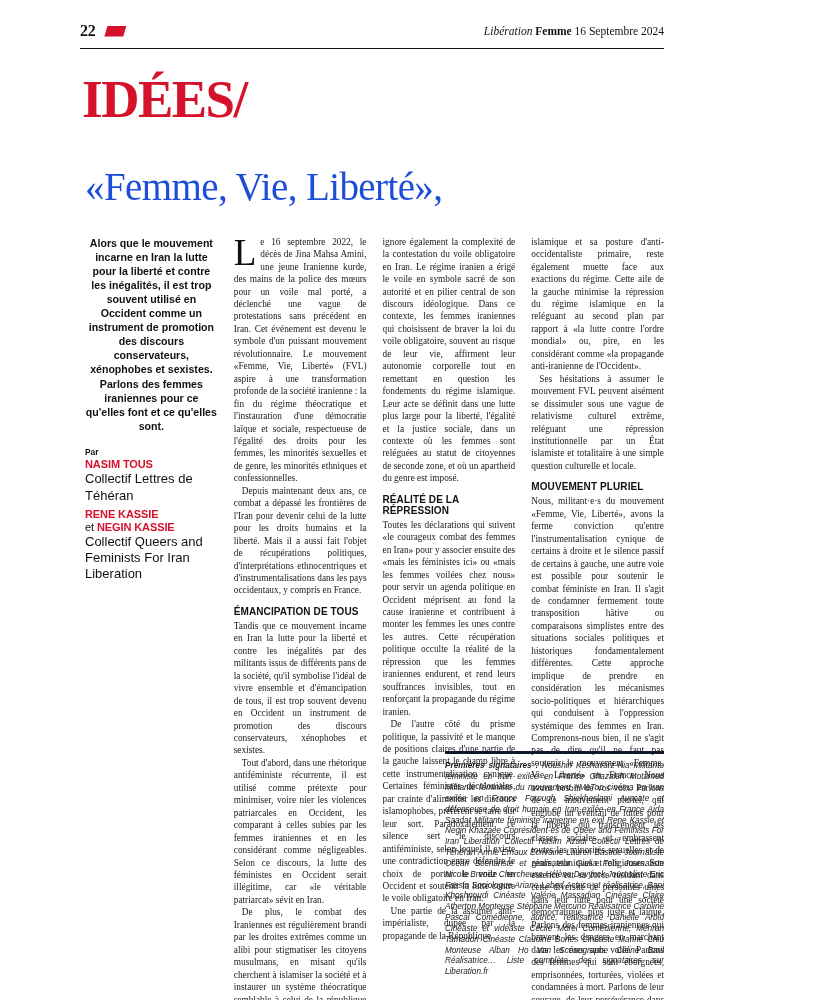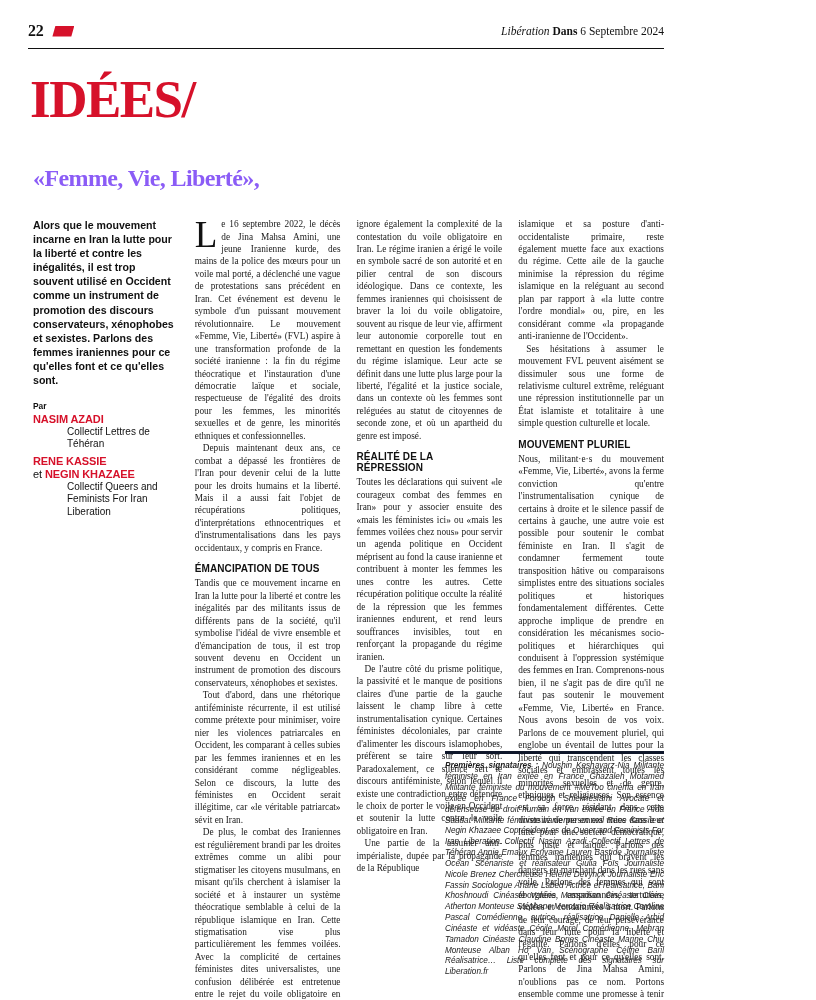--- a/index.html
+++ b/index.html
@@ -13,21 +13,21 @@
     font-family: "Liberation Serif", serif;
     color: #111111;
     position: relative;
     overflow: hidden;
   }
   .page {
     position: relative;
     width: 724px;
     height: 1000px;
     box-sizing: border-box;
-    padding: 22px 60px 20px 28px;
+    padding: 22px 60px 20px 80px;
   }
   
   .masthead {
     display: flex;
     align-items: center;
     justify-content: space-between;
     padding-bottom: 6px;
   }
   .masthead-left {
     display: flex;
@@ -76,25 +76,25 @@
     color: #d6112a;
     font-weight: bold;
   }
   .headline-wrap {
     margin-top: 40px;
     margin-left: 5px;
     padding-right: 120px;
   }
   .headline {
     font-family: "Liberation Serif", serif;
-    font-weight: bold;
-    font-size: 24px;
+    font-weight: normal;
+    font-size: 39px;
     line-height: 1.18;
     letter-spacing: -0.6px;
-    color: #8b5cf6;
+    color: #1d4ed8;
   }
   
   .cols {
     display: flex;
     margin-top: 26px;
     gap: 16px;
     margin-left: 5px;
   }
   .col {
     width: 170px;
@@ -108,47 +108,46 @@
     color: #1a1a1a;
   }
   .col p + p { text-indent: 8px; }
   
   .chapeau {
     font-family: "Liberation Sans", sans-serif;
     font-weight: bold;
     font-size: 10.6px;
     line-height: 1.33;
     color: #111;
-    text-align: left;
+    text-align: center;
     margin-bottom: 14px;
   }
   .byline {
     font-family: "Liberation Sans", sans-serif;
     font-size: 8.6px;
     line-height: 1.35;
     color: #111;
   }
   .byline .par { font-weight: bold; color:#111; font-size: 8.4px;}
   .byline .name {
     color: #d6112a;
     font-weight: bold;
     font-size: 11px;
     letter-spacing: -0.1px;
     display: block;
     line-height: 1.18;
   }
   .byline .name .conj { color: #111; font-weight: normal; }
   .byline .aff {
     display: block;
-    font-size: 10px;
+    font-size: 13px;
     line-height: 1.25;
     font-weight: normal;
     color: #111;
     margin-bottom: 4px;
-    margin-left: 34px;
   }
   
   .dropcap-p {
     position: relative;
   }
   .dropcap {
     float: left;
     font-family: "Liberation Serif", serif;
     font-size: 37px;
     line-height: 30px;
@@ -200,45 +199,45 @@
 
 <div class="page">
 
   <div class="masthead">
     <div class="masthead-left">
       <span class="page-number">22</span>
       <span class="diamond-mark"></span>
     </div>
     <div class="masthead-right">
       <span class="ital">Libération</span>
-      <span class="bold">Dans</span>
-      <span>6 Septembre 2024</span>
+      <span class="bold">Femme</span>
+      <span>16 Septembre 2024</span>
     </div>
   </div>
   <div class="rule-top"></div>
 
   <div class="section-title">
     <span>IDÉES</span>
       <span class="slash">/</span>
   </div>
 
   <div class="headline-wrap">
     <div class="headline">«Femme, Vie, Liberté»,</div>
   </div>
 
   <div class="cols">
 
     <div class="col">
       <div class="chapeau">Alors que le mouvement incarne en Iran la lutte pour la liberté et contre les inégalités, il est trop souvent utilisé en Occident comme un instrument de promotion des discours conservateurs, xénophobes et sexistes. Parlons des femmes iraniennes pour ce qu'elles font et ce qu'elles sont.</div>
       <div class="byline">
         <span class="par">Par</span>
-        <span class="name">NASIM AZADI</span>
+        <span class="name">NASIM TOUS</span>
         <span class="aff">Collectif Lettres de Téhéran</span>
         <span class="name">RENE KASSIE</span>
-        <span class="name"><span class="conj">et</span> <span>NEGIN KHAZAEE</span></span>
+        <span class="name"><span class="conj">et</span> <span>NEGIN KASSIE</span></span>
         <span class="aff">Collectif Queers and Feminists For Iran Liberation</span>
       </div>
     </div>
 
     <div class="col">
       <p class="dropcap-p"><span class="dropcap">L</span><span>e 16 septembre 2022, le décès de Jina Mahsa Amini, une jeune Iranienne kurde, des mains de la police des mœurs pour un voile mal porté, a déclenché une vague de protestations sans précédent en Iran. Cet événement est devenu le symbole d'un puissant mouvement révolutionnaire. Le mouvement «Femme, Vie, Liberté» (FVL) aspire à une transformation profonde de la société iranienne : la fin du régime théocratique et l'instauration d'une démocratie laïque et sociale, respectueuse de l'égalité des droits pour les femmes, les minorités sexuelles et de genre, les minorités ethniques et confessionnelles.</span></p>
       <p>Depuis maintenant deux ans, ce combat a dépassé les frontières de l'Iran pour devenir celui de la lutte pour les droits humains et la liberté. Mais il a aussi fait l'objet de récupérations politiques, d'interprétations ethnocentriques et d'instrumentalisations dans les pays occidentaux, y compris en France.</p>
       <div class="subhead">ÉMANCIPATION DE TOUS</div>
       <p>Tandis que ce mouvement incarne en Iran la lutte pour la liberté et contre les inégalités par des militants issus de différents pans de la société, qu'il symbolise l'idéal de vivre ensemble et d'émancipation de tous, il est trop souvent devenu en Occident un instrument de promotion des discours conservateurs, xénophobes et sexistes.</p>
       <p>Tout d'abord, dans une rhétorique antiféministe récurrente, il est utilisé comme prétexte pour minimiser, voire nier les violences patriarcales en Occident, les comparant à celles subies par les femmes iraniennes et en les considérant comme négligeables. Selon ce discours, la lutte des féministes en Occident serait illégitime, car «le véritable patriarcat» sévit en Iran.</p>
@@ -249,21 +248,21 @@
     <div class="col">
       <p>ignore également la complexité de la contestation du voile obligatoire en Iran. Le régime iranien a érigé le voile en symbole sacré de son autorité et en pilier central de son discours idéologique. Dans ce contexte, les femmes iraniennes qui choisissent de braver la loi du voile obligatoire, souvent au risque de leur vie, affirment leur autonomie corporelle tout en remettant en question les fondements du régime islamique. Leur acte se définit dans une lutte plus large pour la liberté, l'égalité et la justice sociale, dans un contexte où les femmes sont reléguées au statut de citoyennes de seconde zone, et où un apartheid du genre est imposé.</p>
       <div class="subhead">RÉALITÉ DE LA RÉPRESSION</div>
       <p>Toutes les déclarations qui suivent «le courageux combat des femmes en Iran» pour y associer ensuite des «mais les féministes ici» ou «mais les femmes voilées chez nous» pour servir un agenda politique en Occident méprisent au fond la cause iranienne et contribuent à monter les femmes les unes contre les autres. Cette récupération politique occulte la réalité de la répression que les femmes iraniennes endurent, et rend leurs souffrances invisibles, tout en renforçant la propagande du régime iranien.</p>
       <p>De l'autre côté du prisme politique, la passivité et le manque de positions claires d'une partie de la gauche laissent le champ libre à cette instrumentalisation cynique. Certaines féministes décoloniales, par crainte d'alimenter les discours islamophobes, préfèrent se taire sur leur sort. Paradoxalement, ce silence sert le discours antiféministe, selon lequel il existe une contradiction entre défendre le choix de porter le voile en Occident et soutenir la lutte contre le voile obligatoire en Iran.</p>
       <p>Une partie de la assumer anti-impérialiste, dupée par la propagande de la République</p>
     </div>
 
     <div class="col">
       <p>islamique et sa posture d'anti-occidentaliste primaire, reste également muette face aux exactions du régime. Cette aile de la gauche minimise la répression du régime islamique en la reléguant au second plan par rapport à «la lutte contre l'ordre mondial» ou, pire, en les considérant comme «la propagande anti-iranienne de l'Occident».</p>
-      <p>Ses hésitations à assumer le mouvement FVL peuvent aisément se dissimuler sous une forme de relativisme culturel extrême, reléguant une répression institutionnelle par un État islamiste et totalitaire à une simple question culturelle et locale.</p>
+      <p>Ses hésitations à assumer le mouvement FVL peuvent aisément se dissimuler sous une vague de relativisme culturel extrême, reléguant une répression institutionnelle par un État islamiste et totalitaire à une simple question culturelle et locale.</p>
       <div class="subhead">MOUVEMENT PLURIEL</div>
       <p><span>Nous, militant·e·s du mouvement «Femme, Vie, Liberté», avons la ferme conviction qu'entre l'instrumentalisation cynique de certains à droite et le silence passif de certains à gauche, une autre voie est possible pour soutenir le combat féministe en Iran. Il s'agit de condamner fermement toute transposition hâtive ou comparaisons simplistes entre des situations sociales politiques et historiques fondamentalement différentes. Cette approche implique de prendre en considération les mécanismes socio-politiques et hiérarchiques qui conduisent à l'oppression systémique des femmes en Iran. Comprenons-nous bien, il ne s'agit pas de dire qu'il ne faut pas soutenir le mouvement «Femme, Vie, Liberté» en France. Nous avons besoin de vos voix. Parlons de ce mouvement pluriel, qui englobe un éventail de luttes pour la liberté qui transcendent les classes sociales et embrassent toutes les minorités sexuelles et de genre, ethniques et religieuses. Son essence est sa force résidant dans cette diversité de personnes unies dans leur lutte pour une société démocratique, plus juste et laïque. Parlons des femmes iraniennes qui bravent les dangers en marchant dans les rues sans voile. Parlons des femmes qui sont éborgnées, emprisonnées, torturées, violées et condamnées à mort. Parlons de leur courage, de leur persévérance dans leur lutte pour la liberté et l'égalité. Parlons d'elles pour ce qu'elles font et pour ce qu'elles sont. Parlons de Jina Mahsa Amini, n'oublions pas ce nom. Portons ensemble comme une promesse à tenir ces trois mots : «Femme, Vie, Liberté».</span><span class="endmark"></span></p>
     </div>
 
   </div>
 
   <div class="signatories">
     <p><span class="sig-lead">Premières signataires :</span>
       <span>Noushin Keshavarz-Nia Militante féministe en Iran exilée en France Ghazaleh Motamed Militante féministe du mouvement #MeToo cinéma en Iran exilée en France Forough Shiekheslami Avocate et défenseuse de droit humain en Iran exilée en France Aida Saadat Militante féministe iranienne en exil Rene Kassie et Negin Khazaee Coprésident·es de Queer and Feminists For Iran Liberation Collectif Nasim Azadi Collectif Lettres de Téhéran Annie Ernaux Ecrivaine Lauren Bastide Journaliste Océan Scénariste et réalisateur Giulia Foïs Journaliste Nicole Brenez Chercheuse Hélène Devynck Journaliste Eric Fassin Sociologue Ariane Labed Actrice et réalisatrice, Bani Khoshnoudi Cinéaste Valérie Massadian Cinéaste Claire Atherton Monteuse Stéphane Mercurio Réalisatrice Caroline Pascal Comédienne, autrice, réalisatrice Danielle Arbid Cinéaste et vidéaste Cécile Morel Comédienne, Mehran Tamadon Cinéaste Claudine Bories Cinéaste Marine Chiu Monteuse Alban Ho Van Scénographe Céline Baril Réalisatrice…</span>
       <span>Liste complète des signataires sur Liberation.fr</span></p>

